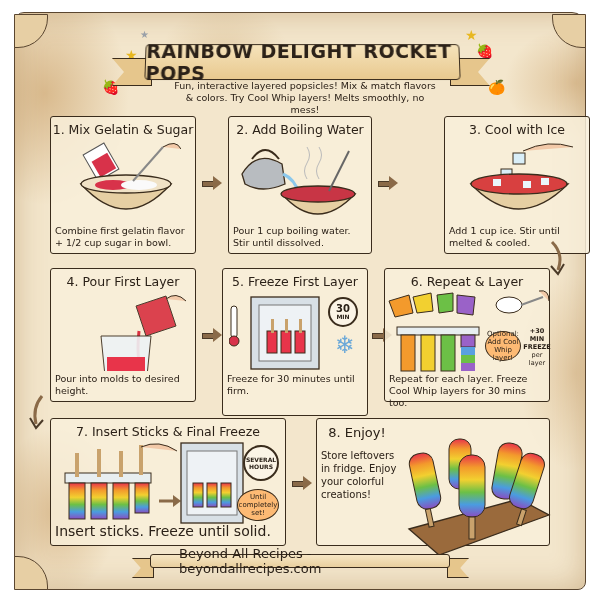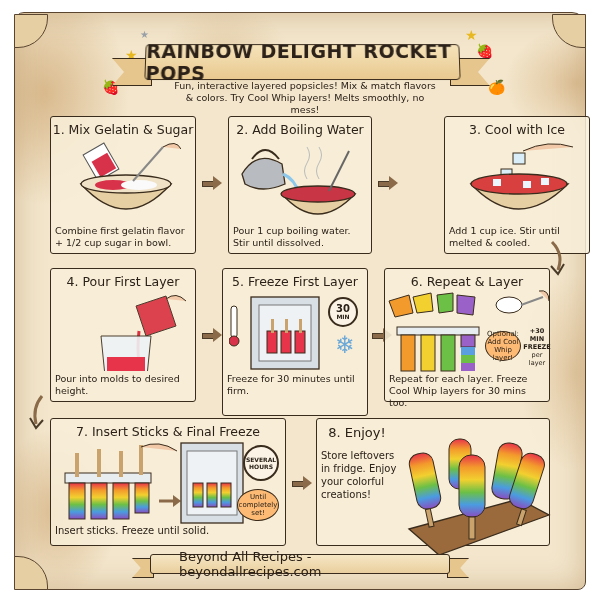--- a/index.html
+++ b/index.html
@@ -50,21 +50,21 @@
     }
     .panel-title { position: absolute; left: 0; right: 0; top: 5px; text-align: center; font-size: 12.5px; color: #2b2118; white-space: nowrap; }
     .panel-desc { position: absolute; left: 4px; right: 4px; text-align: left; font-size: 9.5px; line-height: 12px; color: #2b2118; }
     .art { position: absolute; }
 
     .arrow-right { position: absolute; width: 20px; height: 10px; }
     .arrow-right::before { content: ""; position: absolute; left: 0; top: 3px; width: 12px; height: 4px; background: #8a6a48; border: 1px solid #4a3a28; }
     .arrow-right::after { content: ""; position: absolute; left: 11px; top: -2px; border-left: 9px solid #8a6a48; border-top: 7px solid transparent; border-bottom: 7px solid transparent; }
 
     .footer-banner {
-      position: absolute; left: 150px; top: 554px; width: 300px; height: 20px;
+      position: absolute; left: 150px; top: 554px; width: 300px; height: 14px;
       background: linear-gradient(#f6e6c4, #e9cf9e);
       border: 1.5px solid #3a2c1c; border-radius: 3px;
       display: flex; align-items: center; justify-content: center;
       font-size: 13px; color: #2b2118; padding-left: 28px;
     }
     .footer-tail { position: absolute; top: 558px; width: 22px; height: 20px; background: #e6c68c; border: 1.5px solid #3a2c1c; }
     .footer-tail.left { left: 132px; clip-path: polygon(0 0, 100% 0, 100% 100%, 0 100%, 40% 50%); }
     .footer-tail.right { left: 447px; clip-path: polygon(0 0, 100% 0, 60% 50%, 100% 100%, 0 100%); }
 
     .bubble { position: absolute; background: #fdba74; border: 1.2px solid #3a2c1c; border-radius: 50%; text-align: center; font-size: 7px; line-height: 8px; display: flex; align-items: center; justify-content: center; }
@@ -252,21 +252,21 @@
     <rect x="8" y="10" width="50" height="64" fill="#eef2f5" stroke="#777"></rect>
     <rect x="14" y="42" width="10" height="24" fill="url(#rainbow)" stroke="#3a2c1c"></rect>
     <rect x="28" y="42" width="10" height="24" fill="url(#rainbow)" stroke="#3a2c1c"></rect>
     <rect x="42" y="42" width="10" height="24" fill="url(#rainbow)" stroke="#3a2c1c"></rect>
   </svg>
   <div class="timer" style="left:192px;top:26px;width:36px;height:36px;">
     <span style="font-size:6px;line-height:7px;">SEVERAL</span>
     <span style="font-size:6px;line-height:7px;">HOURS</span>
   </div>
   <div class="bubble" style="left:186px;top:70px;width:42px;height:32px;">Until completely set!</div>
-  <div class="panel-desc" style="top:106px;font-size:10px;">Insert sticks. Freeze until solid.</div>
+  <div class="panel-desc" style="top:106px;font-size:14px;">Insert sticks. Freeze until solid.</div>
 </div>
 
 <div class="arrow-right" style="left:292px;top:478px;"></div>
 
 <div class="panel" style="left:316px;top:418px;width:234px;height:128px;">
   <div class="panel-title" style="left:0;right:auto;width:80px;top:6px;font-size:13px;">8. Enjoy!</div>
   <div class="panel-desc" style="left:4px;right:auto;width:80px;top:30px;font-size:10px;line-height:13px;">Store leftovers in fridge. Enjoy your colorful creations!</div>
   <svg class="art" style="left:82px;top:10px;" width="160" height="130">
     <path d="M10 100 L120 70 L150 86 L40 126 Z" fill="#9a6a3c" stroke="#3a2c1c" stroke-width="1.3"></path>
     <rect x="14" y="24" width="24" height="56" rx="10" fill="url(#rainbow)" stroke="#3a2c1c" transform="rotate(-12 26 52)"></rect>

